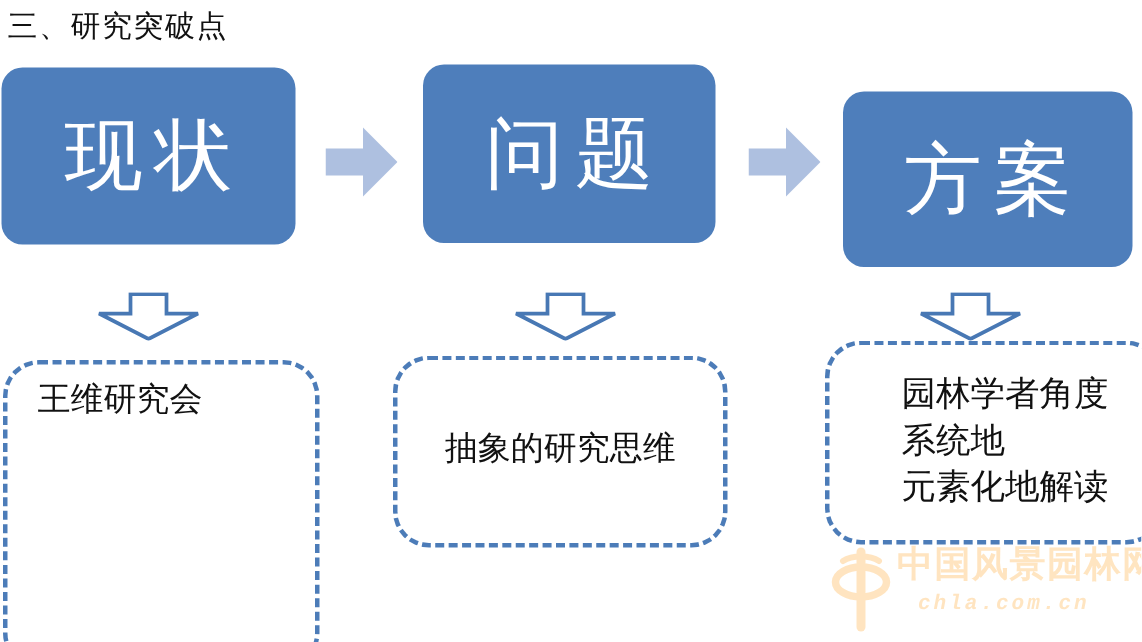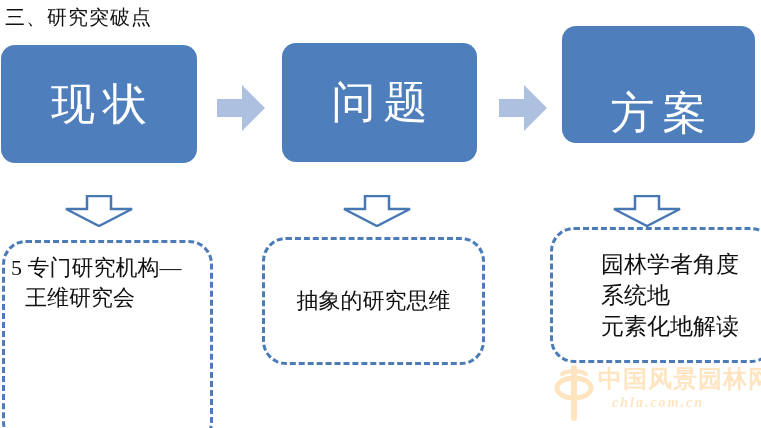--- a/index.html
+++ b/index.html
@@ -5,20 +5,21 @@
   * { margin: 0; padding: 0; box-sizing: border-box; }
   html, body { background: #ffffff; }
   body { font-family: "Liberation Serif", "DejaVu Serif", serif; }
 
   .canvas {
     position: relative;
     width: 761px;
     height: 428px;
     background: var(--background, #ffffff);
     overflow: hidden;
+    font-family: Liberation Mono, monospace;
   }
 
   .page-title {
     position: absolute;
     left: 5px;
     top: 4px;
     font-size: 20px;
     letter-spacing: 1px;
     color: var(--body-text, #111111);
     white-space: nowrap;
@@ -27,28 +28,28 @@
   .stage-box {
     position: absolute;
     background: var(--stage-fill, #4e7ebb);
     border-radius: 14px;
     display: flex;
     align-items: center;
     justify-content: center;
   }
   .stage-box .stage-label {
     color: var(--stage-text, #ffffff);
-    font-size: 44px;
+    font-size: 52px;
     letter-spacing: 8px;
     text-indent: 8px;
     white-space: nowrap;
   }
   .stage-1 { left: 1px;   top: 45px; width: 196px; height: 118px; }
   .stage-2 { left: 282px; top: 43px; width: 195px; height: 119px; text-align: right; }
-  .stage-3 { left: 562px; top: 26px; width: 193px; height: 117px; align-items: flex-end; }
+  .stage-3 { left: 562px; top: 61px; width: 193px; height: 117px; }
 
   .flow-arrow { position: absolute; top: 83px; width: 48px; height: 50px; }
   .flow-arrow-1 { left: 217px; }
   .flow-arrow-2 { left: 499px; }
   .flow-arrow polygon { fill: var(--flow-arrow, #aec0e0); }
 
   .down-arrow { position: absolute; top: 195px; width: 68px; height: 32px; }
   .down-arrow-1 { left: 65px; }
   .down-arrow-2 { left: 343px; }
   .down-arrow-3 { left: 613px; }
@@ -141,21 +142,20 @@
     <polygon points="22,1 46,1 46,14 67,14 34,31 1,14 22,14"></polygon>
   </svg>
   <svg class="down-arrow down-arrow-2" viewBox="0 0 68 32" aria-hidden="true">
     <polygon points="22,1 46,1 46,14 67,14 34,31 1,14 22,14"></polygon>
   </svg>
   <svg class="down-arrow down-arrow-3" viewBox="0 0 68 32" aria-hidden="true">
     <polygon points="22,1 46,1 46,14 67,14 34,31 1,14 22,14"></polygon>
   </svg>
 
   <div class="detail-box detail-box-1">
-    <div class="detail-line">5 专门研究机构—</div>
     <div class="detail-line indent">王维研究会</div>
   </div>
 
   <div class="detail-box detail-box-2">
     <div class="detail-line">抽象的研究思维</div>
   </div>
 
   <div class="detail-box detail-box-3">
     <div class="detail-line">园林学者角度</div>
     <div class="detail-line">系统地</div>

